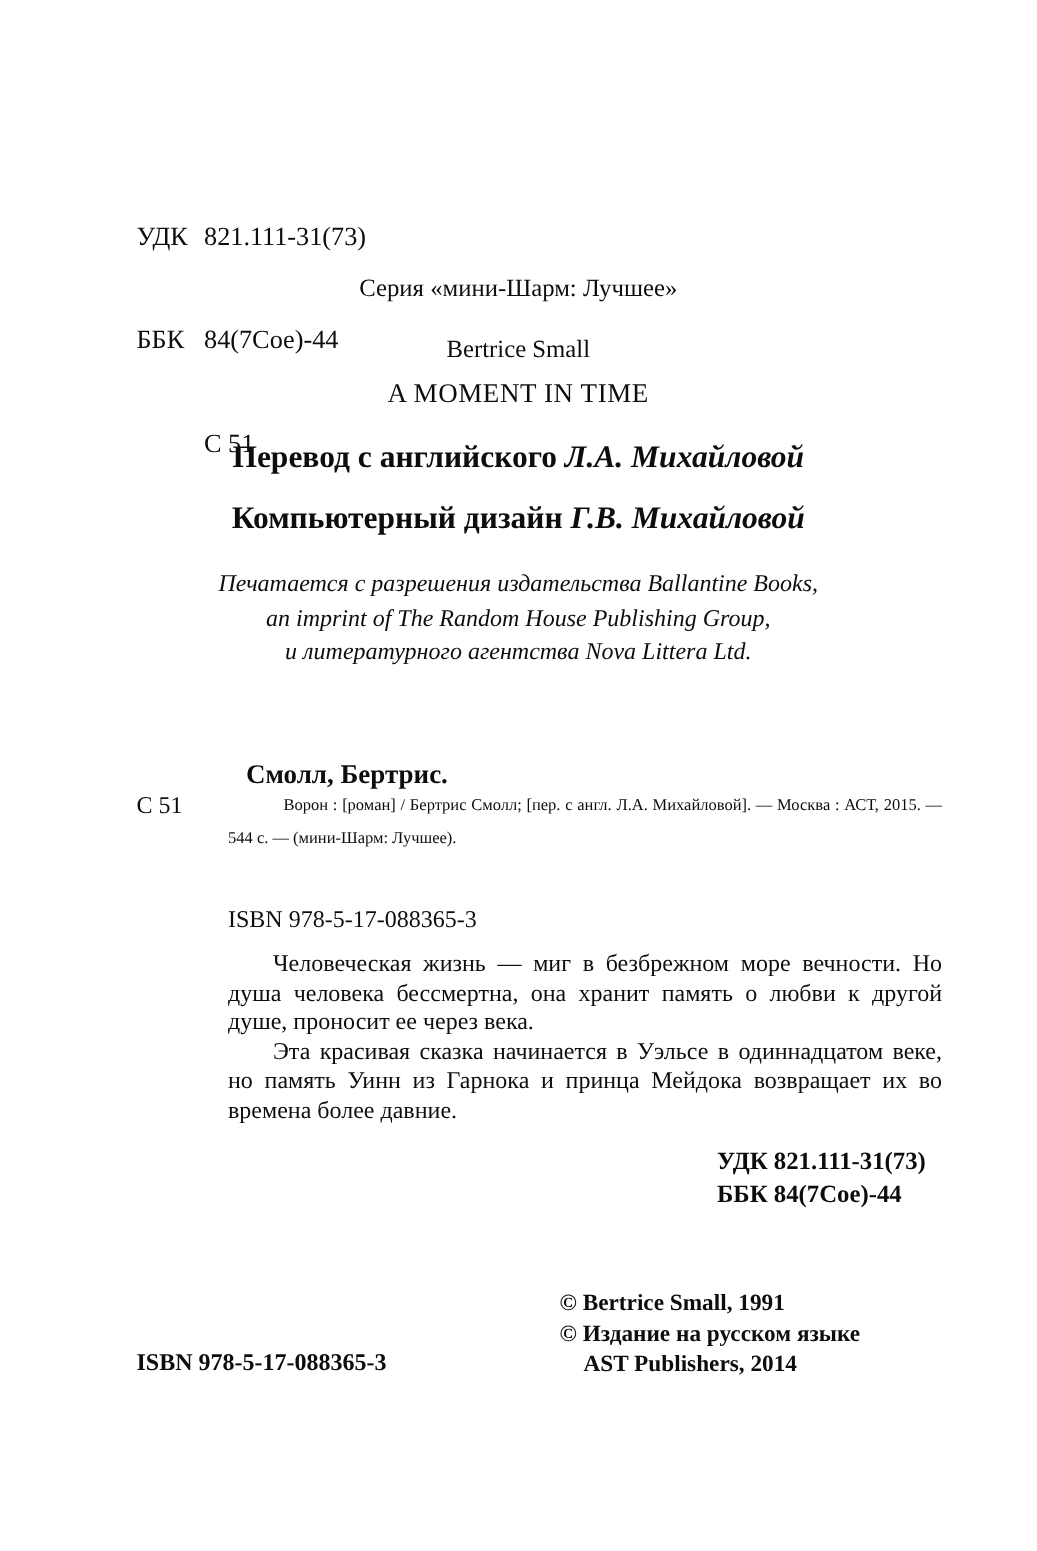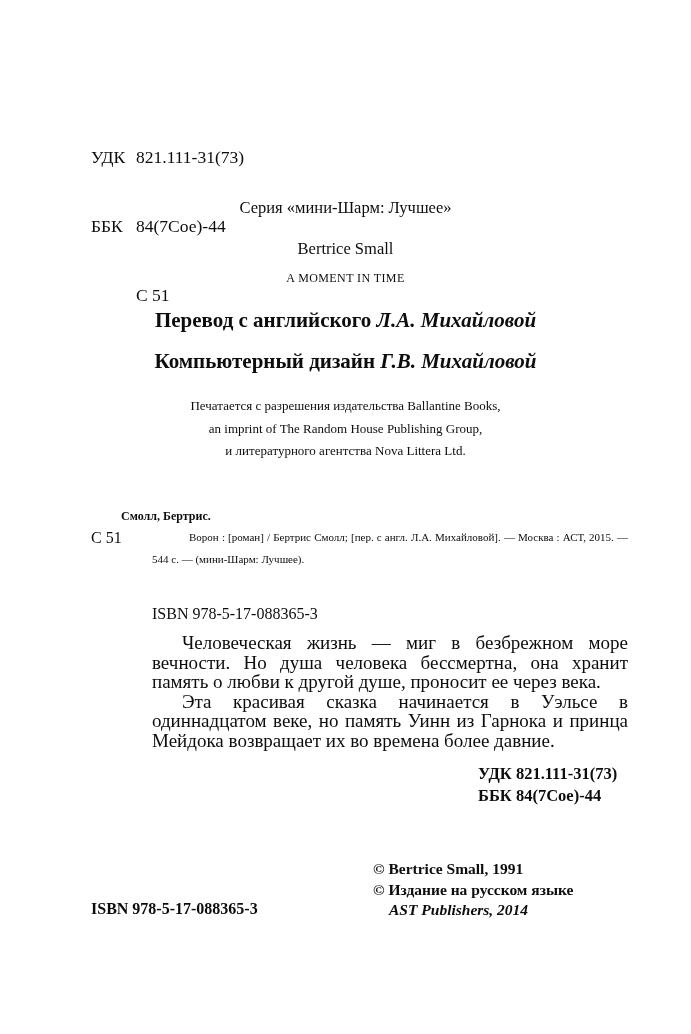--- a/index.html
+++ b/index.html
@@ -36,61 +36,61 @@
     position: absolute;
     left: 0;
     right: 0;
     top: 182px;
     text-align: center;
   }
   .series-line {
     font-size: 16.5px;
     line-height: 20px;
     margin-bottom: 21px;
-    margin-top: 16px;
   }
   .author-line {
     font-size: 16.5px;
     line-height: 20px;
     margin-bottom: 8px;
   }
   .title-line {
-    font-size: 12px;
+    font-size: 18px;
     line-height: 22px;
     letter-spacing: 0.4px;
     margin-bottom: 21px;
   }
   .credit-line {
     font-size: 21px;
     line-height: 20px;
     margin-bottom: 21px;
     font-weight: bold;
   }
   .credit-line .name { font-style: italic; }
   .credit-line.last { margin-bottom: 24px; }
 
   .permission {
-    font-size: 13px;
+    font-size: 16px;
     line-height: 22.5px;
+    font-style: italic;
   }
   .permission .ln { display: block; }
 
   
   .catalog {
     position: absolute;
     left: 91px;
     top: 506px;
     width: 537px;
     font-size: 16px;
     line-height: 21.5px;
   }
   .catalog-head {
-    margin-left: 30px;
-    font-weight: bold;
-    font-size: 12px;
+    margin-left: 73px;
+    font-weight: bold;
+    font-size: 18px;
     line-height: 21px;
   }
   .catalog-body-wrap { position: relative; }
   .catalog-shelf {
     position: absolute;
     left: 0;
     top: 0;
     font-size: 16px;
     line-height: 21.5px;
   }
@@ -111,21 +111,21 @@
     font-size: 16px;
     line-height: 20px;
   }
 
   
   .annotation {
     position: absolute;
     left: 152px;
     top: 633px;
     width: 476px;
-    font-size: 19px;
+    font-size: 16px;
     line-height: 19.5px;
     text-align: justify;
     text-justify: inter-word;
   }
   .annotation p {
     margin: 0;
     text-indent: 30px;
   }
 
   
@@ -142,21 +142,21 @@
   
   .copyright {
     position: absolute;
     left: 373px;
     top: 859px;
     font-weight: bold;
     font-size: 15.5px;
     line-height: 20.5px;
   }
   .copyright .ln { display: block; white-space: pre; }
-  .copyright .cont { padding-left: 16px; display: block; font-style: italic; }
+  .copyright .cont { padding-left: 16px; display: block; }
 
   
   .isbn-bottom {
     position: absolute;
     left: 91px;
     top: 899px;
     font-weight: bold;
     font-size: 16px;
     line-height: 20px;
   }

